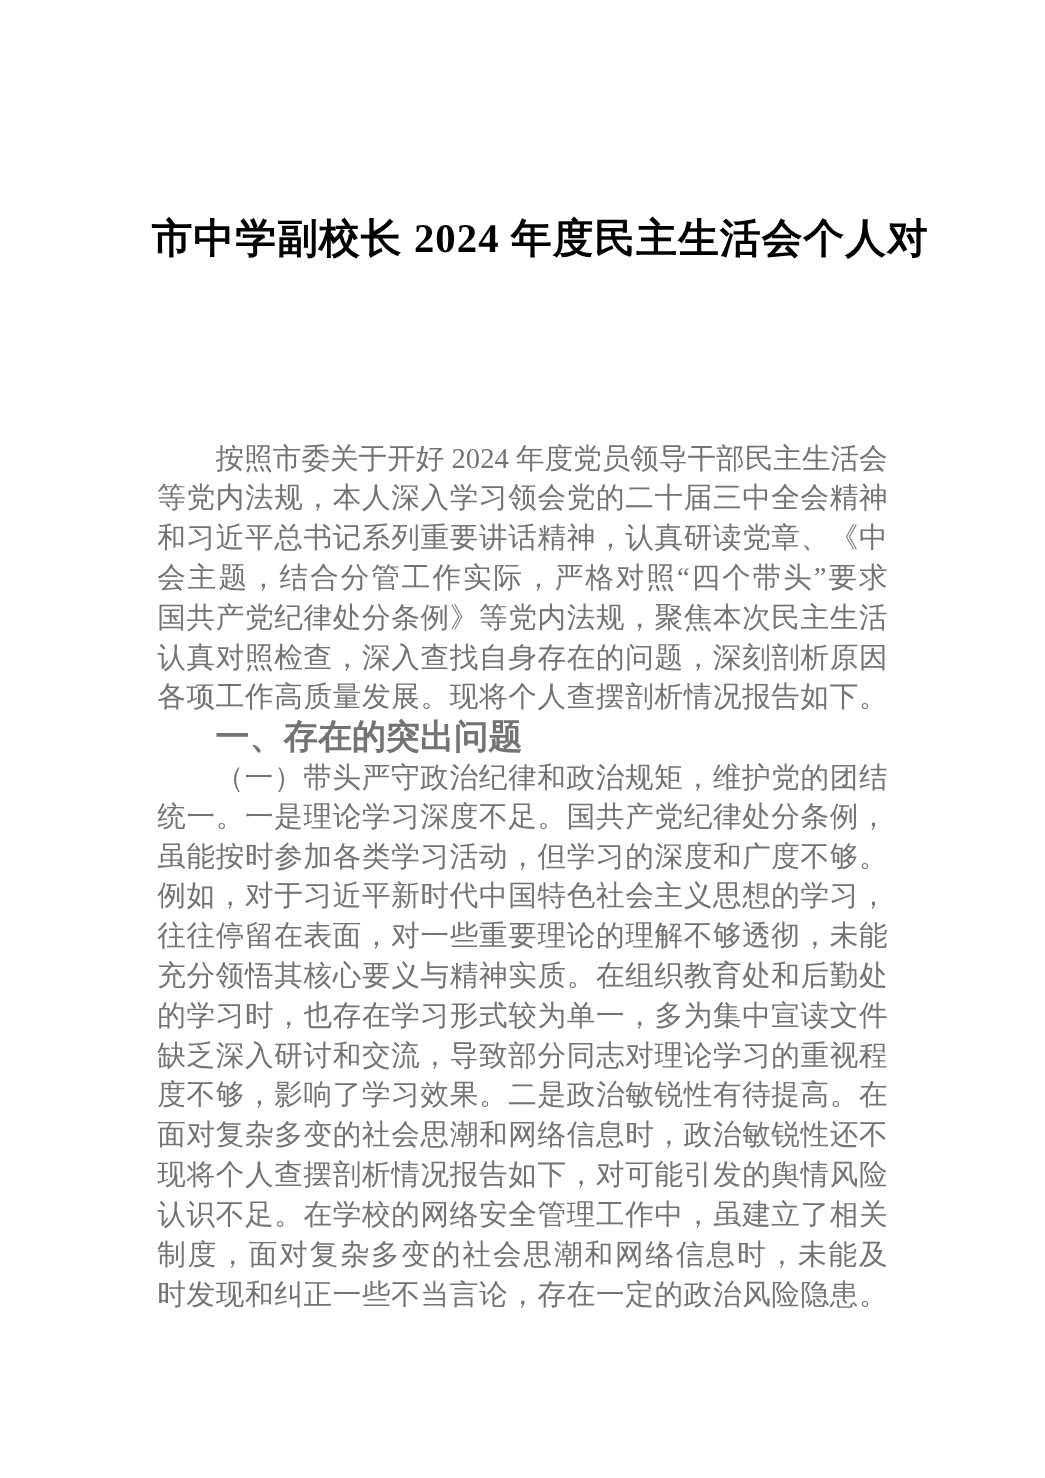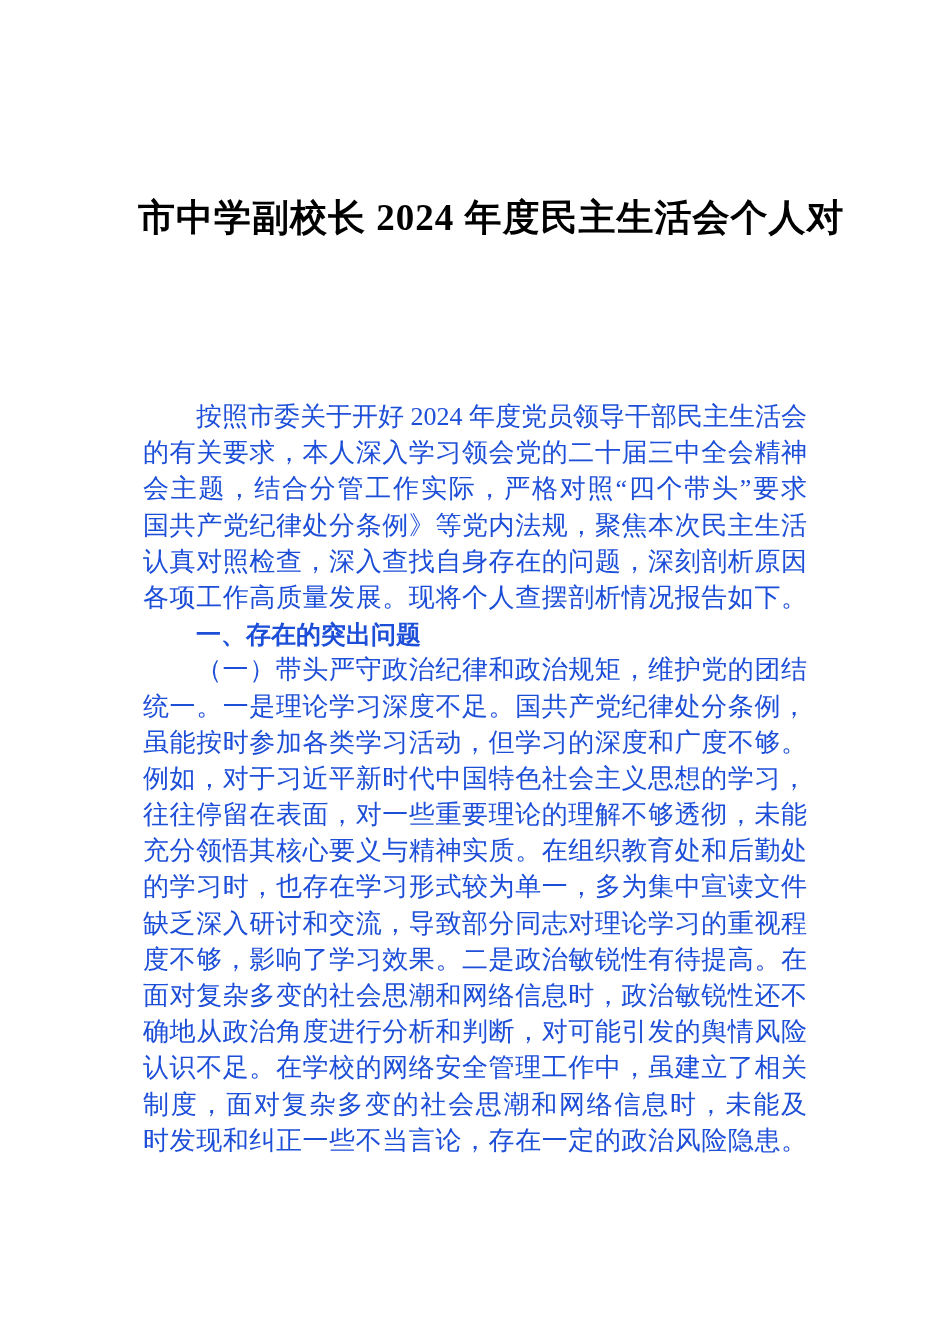--- a/index.html
+++ b/index.html
@@ -36,63 +36,64 @@
     position: absolute;
     top: 399px;
     left: 143px;
     width: 664px;
   }
   .line {
     font-family: "Liberation Serif", serif;
     font-size: 26px;
     line-height: 36.2px;
     height: 36.2px;
-    color: #1d4ed8;
+    color: #737373;
     text-align: justify;
     text-align-last: justify;
     overflow: hidden;
   }
   .line.indent {
     padding-left: 53px;
   }
   .line.heading {
     font-family: "Liberation Sans", sans-serif;
     font-weight: bold;
-    font-size: 25px;
+    font-size: 31px;
     text-align: left;
     text-align-last: left;
     padding-left: 53px;
   }
 </style>
 </head>
 <body>
 
 <div class="page">
 
   <div class="title-block">
     <div class="title-line">市中学副校长 2024 年度民主生活会个人对</div>
   </div>
 
   <div class="body-block">
     <div class="line indent">按照市委关于开好 2024 年度党员领导干部民主生活会</div>
-    <div class="line">的有关要求，本人深入学习领会党的二十届三中全会精神</div>
+    <div class="line">等党内法规，本人深入学习领会党的二十届三中全会精神</div>
+    <div class="line">和习近平总书记系列重要讲话精神，认真研读党章、《中</div>
     <div class="line">会主题，结合分管工作实际，严格对照“四个带头”要求</div>
     <div class="line">国共产党纪律处分条例》等党内法规，聚焦本次民主生活</div>
     <div class="line">认真对照检查，深入查找自身存在的问题，深刻剖析原因</div>
     <div class="line">各项工作高质量发展。现将个人查摆剖析情况报告如下。</div>
     <div class="line heading">一、存在的突出问题</div>
     <div class="line indent">（一）带头严守政治纪律和政治规矩，维护党的团结</div>
     <div class="line">统一。一是理论学习深度不足。国共产党纪律处分条例，</div>
     <div class="line">虽能按时参加各类学习活动，但学习的深度和广度不够。</div>
     <div class="line">例如，对于习近平新时代中国特色社会主义思想的学习，</div>
     <div class="line">往往停留在表面，对一些重要理论的理解不够透彻，未能</div>
     <div class="line">充分领悟其核心要义与精神实质。在组织教育处和后勤处</div>
     <div class="line">的学习时，也存在学习形式较为单一，多为集中宣读文件</div>
     <div class="line">缺乏深入研讨和交流，导致部分同志对理论学习的重视程</div>
     <div class="line">度不够，影响了学习效果。二是政治敏锐性有待提高。在</div>
     <div class="line">面对复杂多变的社会思潮和网络信息时，政治敏锐性还不</div>
-    <div class="line">确地从政治角度进行分析和判断，对可能引发的舆情风险</div>
+    <div class="line">现将个人查摆剖析情况报告如下，对可能引发的舆情风险</div>
     <div class="line">认识不足。在学校的网络安全管理工作中，虽建立了相关</div>
     <div class="line">制度，面对复杂多变的社会思潮和网络信息时，未能及</div>
     <div class="line">时发现和纠正一些不当言论，存在一定的政治风险隐患。</div>
   </div>
 
 </div>
 
 </body></html>

